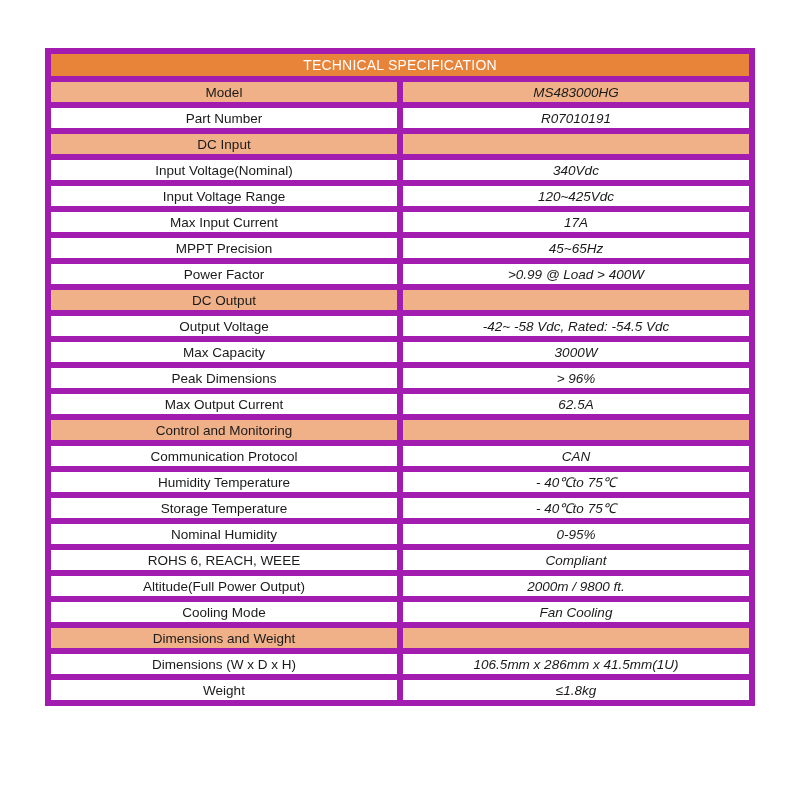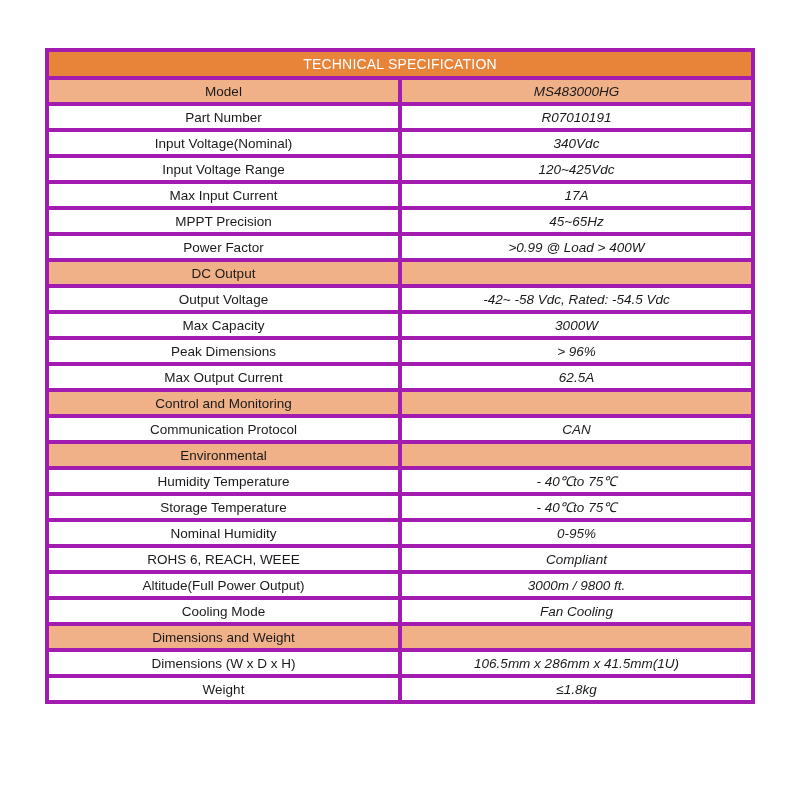--- a/index.html
+++ b/index.html
@@ -19,21 +19,21 @@
   }
   .spec-table {
     position: absolute;
     left: 45px;
     top: 48px;
     width: 710px;
     border-collapse: collapse;
     table-layout: fixed;
   }
   .spec-table td {
-    border: 4px solid #a21caf;
+    border: 6px solid #a21caf;
     height: 26px;
     font-size: 13.5px;
     color: #1a1a1a;
     text-align: center;
     vertical-align: middle;
     padding: 0 4px;
     box-sizing: border-box;
   }
   tr.title-row td {
     background: #e8833a;
@@ -72,20 +72,24 @@
         <td colspan="2">TECHNICAL SPECIFICATION</td>
       </tr>
     <tr class="highlight-row">
           <td class="label">Model</td>
           <td class="value">MS483000HG</td>
         </tr>
         <tr>
           <td class="label">Part Number</td>
           <td class="value">R07010191</td>
         </tr>
+        <tr class="section-row">
+          <td class="label">DC Input</td>
+          <td class="value"></td>
+        </tr>
         <tr>
           <td class="label">Input Voltage(Nominal)</td>
           <td class="value">340Vdc</td>
         </tr>
         <tr>
           <td class="label">Input Voltage Range</td>
           <td class="value">120~425Vdc</td>
         </tr>
         <tr>
           <td class="label">Max Input Current</td>
@@ -120,43 +124,39 @@
           <td class="value">62.5A</td>
         </tr>
         <tr class="section-row">
           <td class="label">Control and Monitoring</td>
           <td class="value"></td>
         </tr>
         <tr>
           <td class="label">Communication Protocol</td>
           <td class="value">CAN</td>
         </tr>
-        <tr class="section-row">
-          <td class="label">Environmental</td>
-          <td class="value"></td>
-        </tr>
         <tr>
           <td class="label">Humidity Temperature</td>
           <td class="value">- 40℃to 75℃</td>
         </tr>
         <tr>
           <td class="label">Storage Temperature</td>
           <td class="value">- 40℃to 75℃</td>
         </tr>
         <tr>
           <td class="label">Nominal Humidity</td>
           <td class="value">0-95%</td>
         </tr>
         <tr>
           <td class="label">ROHS 6, REACH, WEEE</td>
           <td class="value">Compliant</td>
         </tr>
         <tr>
           <td class="label">Altitude(Full Power Output)</td>
-          <td class="value">3000m / 9800 ft.</td>
+          <td class="value">2000m / 9800 ft.</td>
         </tr>
         <tr>
           <td class="label">Cooling Mode</td>
           <td class="value">Fan Cooling</td>
         </tr>
         <tr class="section-row">
           <td class="label">Dimensions and Weight</td>
           <td class="value"></td>
         </tr>
         <tr>

